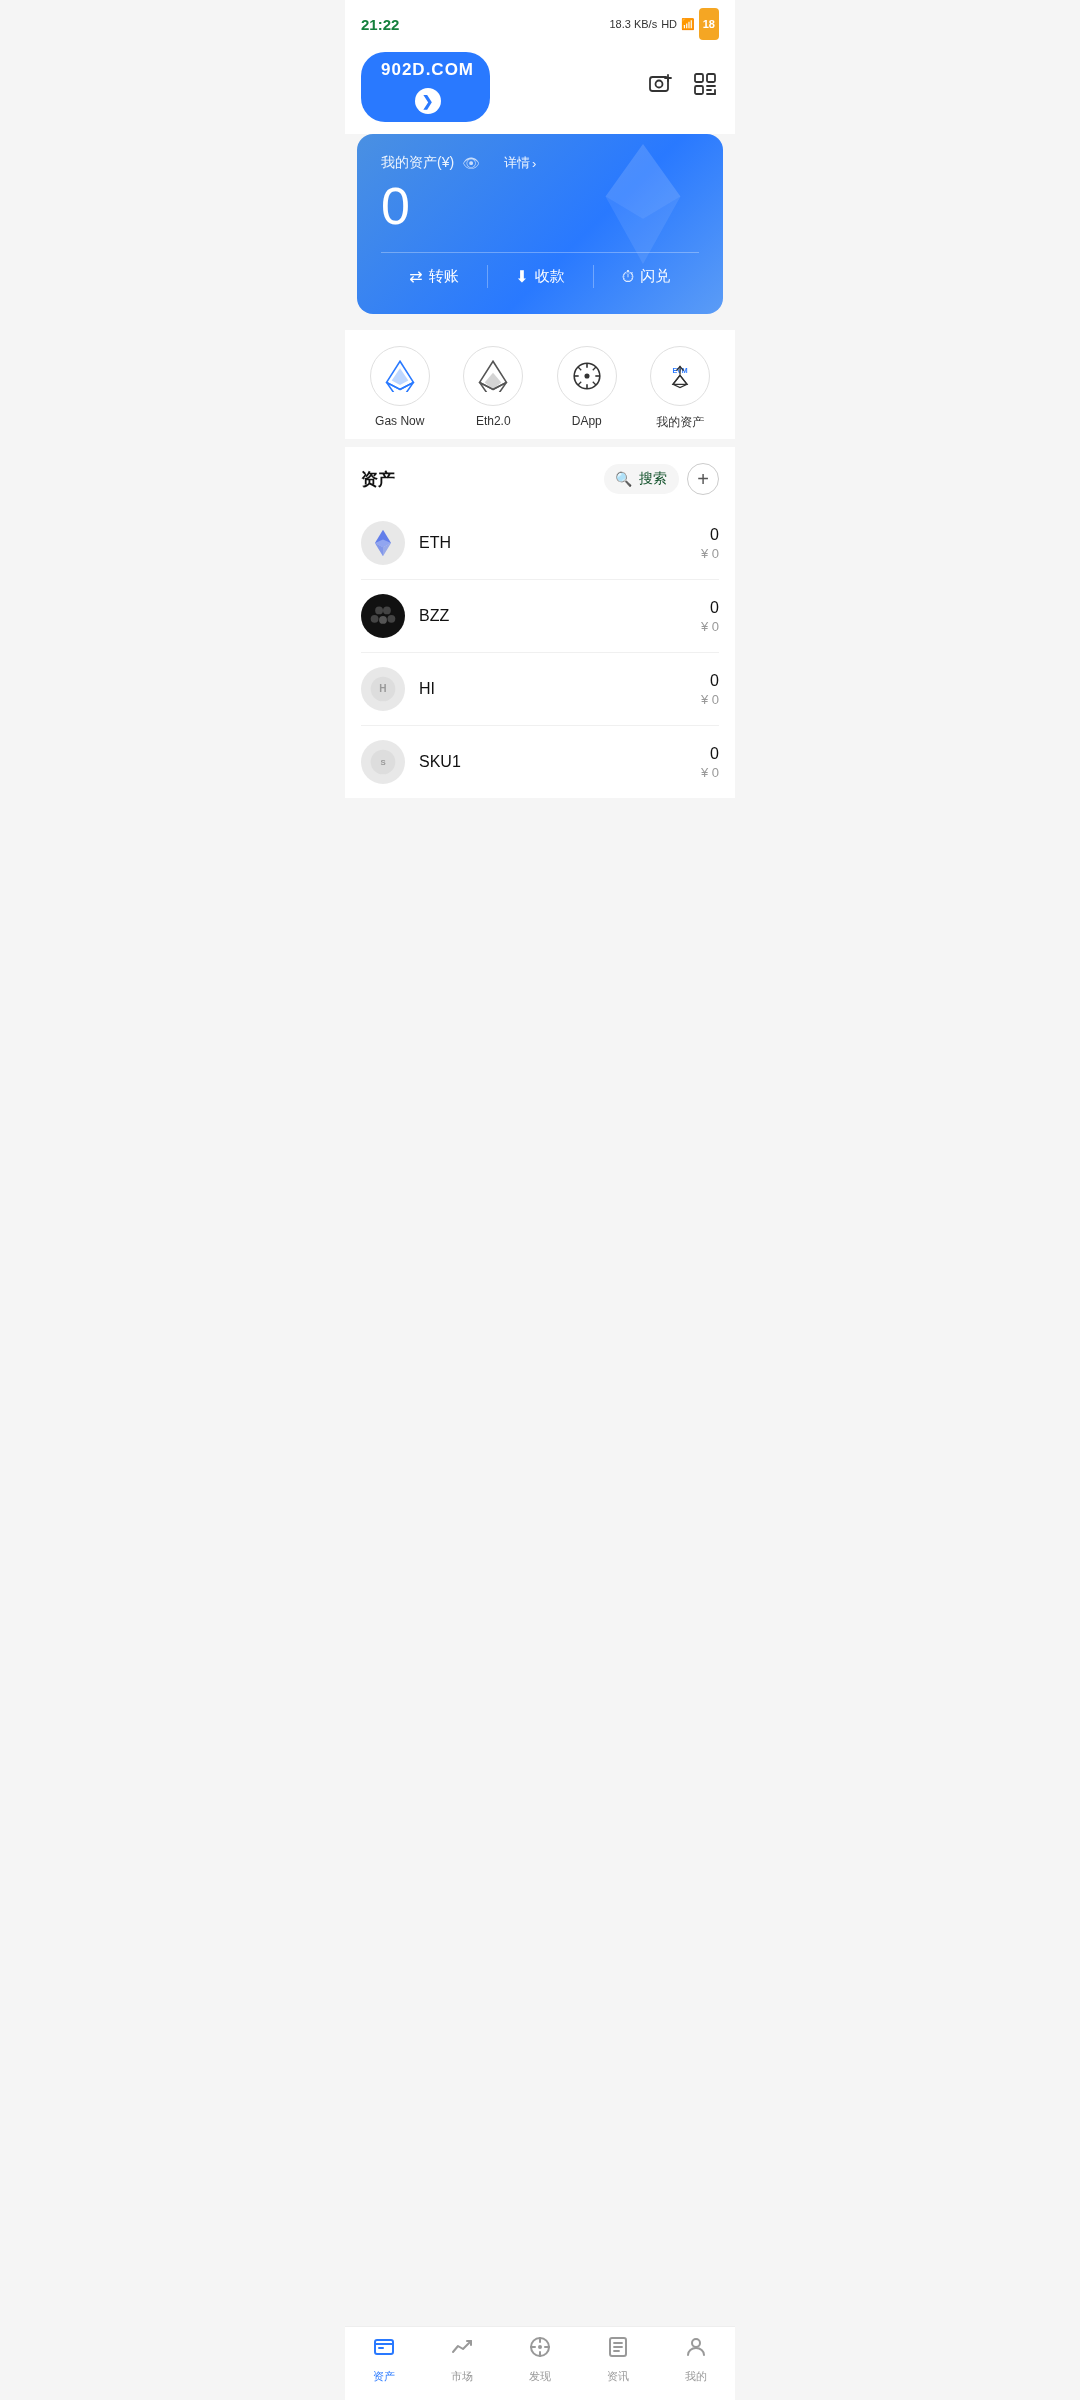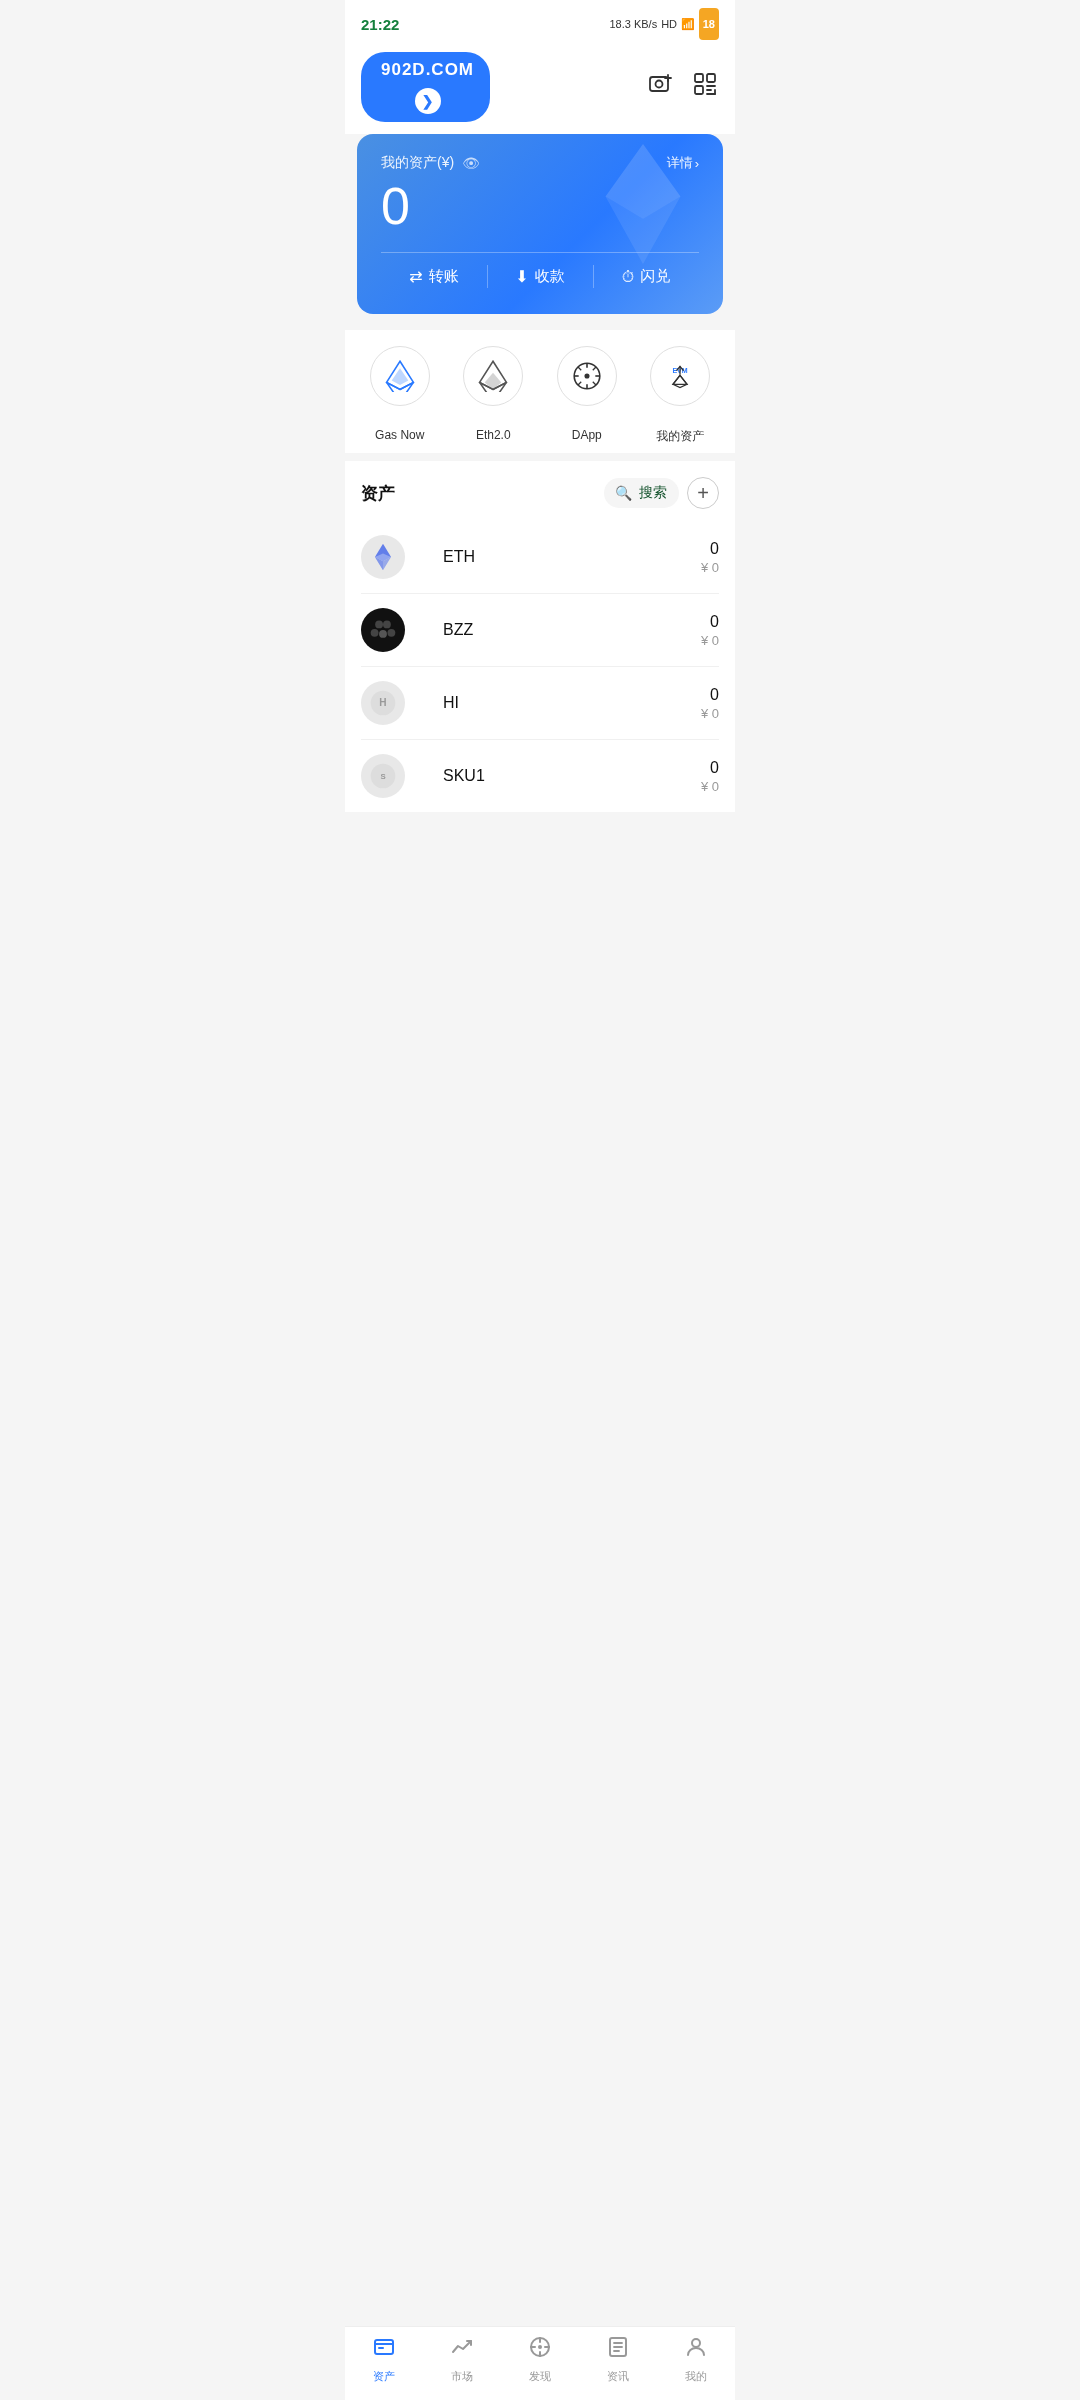--- a/index.html
+++ b/index.html
@@ -94,22 +94,23 @@
       margin: 0 12px 16px;
       background: linear-gradient(135deg, #4a90e2 0%, #2979ff 60%, #5b9cf6 100%);
       border-radius: 16px;
       padding: 20px 24px 0;
       position: relative;
       overflow: hidden;
       min-height: 180px;
     }
     .asset-card-top {
       display: flex;
-      justify-content: space-between;
+      justify-content: flex-start;
       align-items: flex-start;
+      gap: 24px;
     }
     .asset-label {
       color: rgba(255,255,255,0.9);
       font-size: 14px;
       display: flex;
       align-items: center;
       gap: 8px;
     }
     .eye-icon {
       opacity: 0.8;
@@ -172,21 +173,21 @@
       display: flex;
       justify-content: space-around;
       padding: 16px 8px 8px;
       background: #fff;
       margin-bottom: 8px;
     }
     .quick-item {
       display: flex;
       flex-direction: column;
       align-items: center;
-      gap: 22px;
+      gap: 8px;
       cursor: pointer;
     }
     .quick-circle {
       width: 60px;
       height: 60px;
       border-radius: 50%;
       border: 1.5px solid #e0e0e0;
       display: flex;
       align-items: center;
       justify-content: center;
@@ -269,21 +270,20 @@
       justify-content: center;
       margin-right: 14px;
       overflow: hidden;
       flex-shrink: 0;
     }
     .coin-name {
       flex: 1;
       font-size: 16px;
       font-weight: 500;
       color: #111;
-      margin-left: 24px;
     }
     .coin-values {
       text-align: right;
     }
     .coin-amount {
       font-size: 16px;
       font-weight: 500;
       color: #111;
     }
     .coin-fiat {

